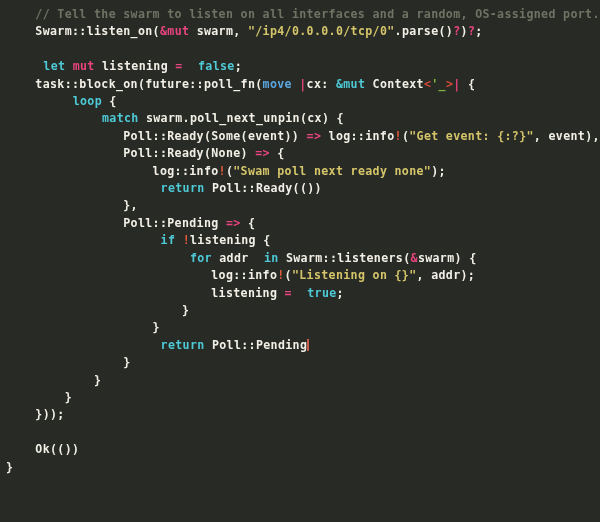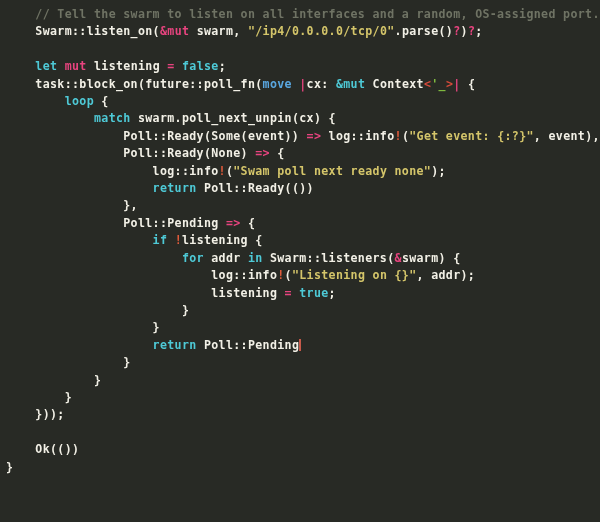--- a/index.html
+++ b/index.html
@@ -29,21 +29,21 @@
     word-break: break-all;
     overflow: hidden;
   }
   .ln {
     display: block;
     min-height: 17.4px;
     padding-left: 6px;
   }
   
   .t-comment  { color: #6f7364; }
-  .t-kw       { color: #4ec9d6; }  
+  .t-kw       { color: #4ec9d6; margin-left: 8px; }  
   .t-kw2      { color: #5aa7e0; margin-top: 44px; }  
   .t-mut      { color: #e8447f; margin-top: 40px; }  
   .t-op       { color: #e8447f; }
   .t-amp-cy   { color: #4ec9d6; }
   .t-str      { color: #d4c56a; }
   .t-macro    { color: #e05a3a; }  
   .t-angle    { color: #d44a3a; }
   .t-life     { color: #7fb83f; }
   .t-arrow    { color: #e8447f; }
   .t-plain    { color: #f2f0e6; }

